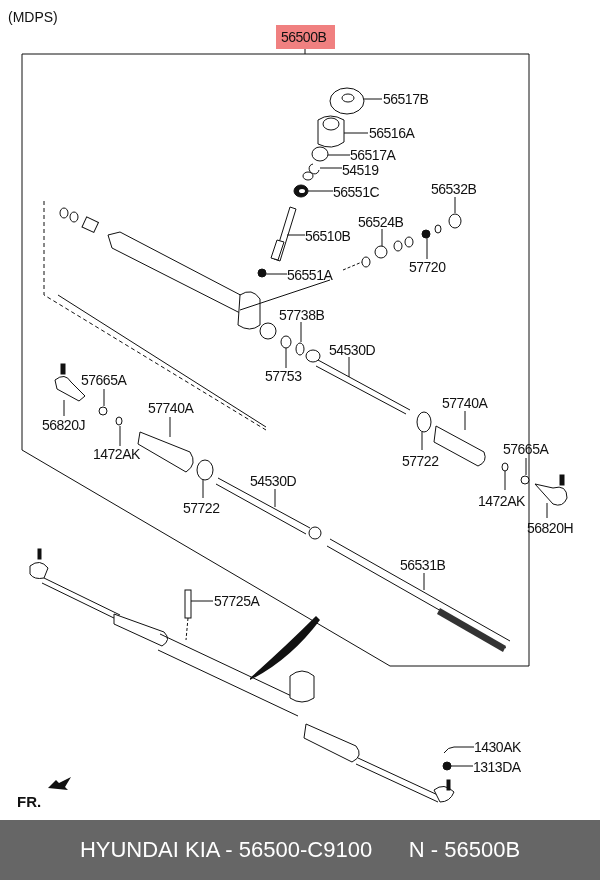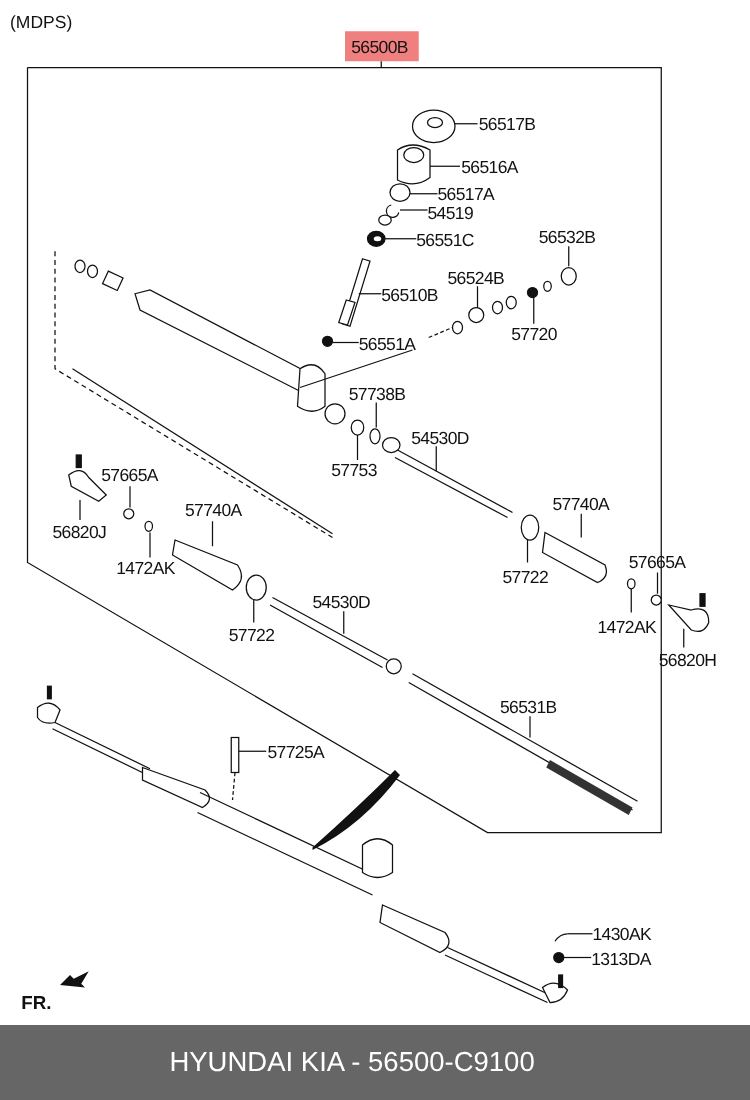--- a/index.html
+++ b/index.html
@@ -239,13 +239,14 @@
   </g>
   <text class="lbl" x="473" y="772">1313DA</text>
 
   <text class="fr" x="17" y="807">FR.</text>
   <path d="M48,788 l8,-8 l3,3 l12,-6 l-6,10 l3,3 z" fill="#111"></path>
 </svg>
 
 <div id="footer">
   <span>HYUNDAI KIA - 56500-C9100</span>
     <span>      </span>
+    <span>N - 56500B</span>
 </div>
 
 </body></html>

